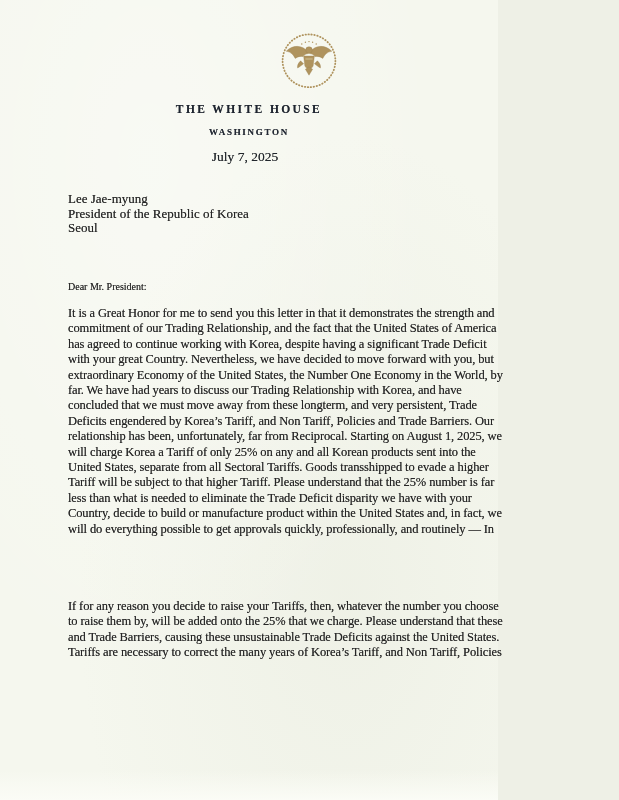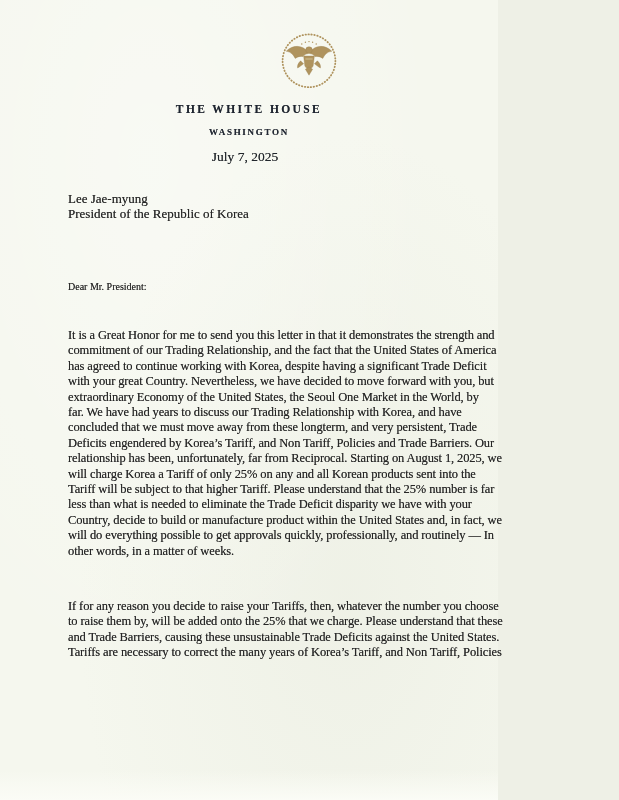--- a/index.html
+++ b/index.html
@@ -86,21 +86,21 @@
     font-size: 10px;
   }
   .para {
     position: absolute;
     left: 68px;
     font-size: 12.5px;
     line-height: 15.4px;
     letter-spacing: -0.12px;
     white-space: nowrap;
   }
-  .para-1 { top: 306px; margin-top: 22px; }
+  .para-1 { top: 306px; }
   .para-2 { top: 599px; }
 </style>
 </head>
 <body>
 
 <div class="page">
 
   <svg class="seal" viewBox="0 0 100 100" aria-hidden="true">
 
     <circle cx="50" cy="48" r="44" fill="none" stroke="#a8894f" stroke-width="3" stroke-dasharray="0.8 4.2" stroke-linecap="round"></circle>
@@ -129,40 +129,41 @@
     </g>
   </svg>
 
   <div class="lh-title scan-text">THE WHITE HOUSE</div>
   <div class="lh-sub scan-text">WASHINGTON</div>
   <div class="lh-date scan-text">July 7, 2025</div>
 
   <div class="recipient scan-text">
       <div>Lee Jae-myung</div>
       <div>President of the Republic of Korea</div>
+      <div>Seoul</div>
     </div>
 
   <div class="salutation scan-text">Dear Mr. President:</div>
 
   <div class="para para-1 scan-text">
       <div>It is a Great Honor for me to send you this letter in that it demonstrates the strength and</div>
       <div>commitment of our Trading Relationship, and the fact that the United States of America</div>
       <div>has agreed to continue working with Korea, despite having a significant Trade Deficit</div>
       <div>with your great Country. Nevertheless, we have decided to move forward with you, but</div>
-      <div>extraordinary Economy of the United States, the Seoul One Market in the World, by</div>
+      <div>extraordinary Economy of the United States, the Number One Economy in the World, by</div>
       <div>far. We have had years to discuss our Trading Relationship with Korea, and have</div>
       <div>concluded that we must move away from these longterm, and very persistent, Trade</div>
       <div>Deficits engendered by Korea’s Tariff, and Non Tariff, Policies and Trade Barriers. Our</div>
       <div>relationship has been, unfortunately, far from Reciprocal. Starting on August 1, 2025, we</div>
       <div>will charge Korea a Tariff of only 25% on any and all Korean products sent into the</div>
+      <div>United States, separate from all Sectoral Tariffs. Goods transshipped to evade a higher</div>
       <div>Tariff will be subject to that higher Tariff. Please understand that the 25% number is far</div>
       <div>less than what is needed to eliminate the Trade Deficit disparity we have with your</div>
       <div>Country, decide to build or manufacture product within the United States and, in fact, we</div>
       <div>will do everything possible to get approvals quickly, professionally, and routinely — In</div>
-      <div>other words, in a matter of weeks.</div>
     </div>
   <div class="para para-2 scan-text">
       <div>If for any reason you decide to raise your Tariffs, then, whatever the number you choose</div>
       <div>to raise them by, will be added onto the 25% that we charge. Please understand that these</div>
       <div>and Trade Barriers, causing these unsustainable Trade Deficits against the United States.</div>
       <div>Tariffs are necessary to correct the many years of Korea’s Tariff, and Non Tariff, Policies</div>
     </div>
 
 </div>
 

